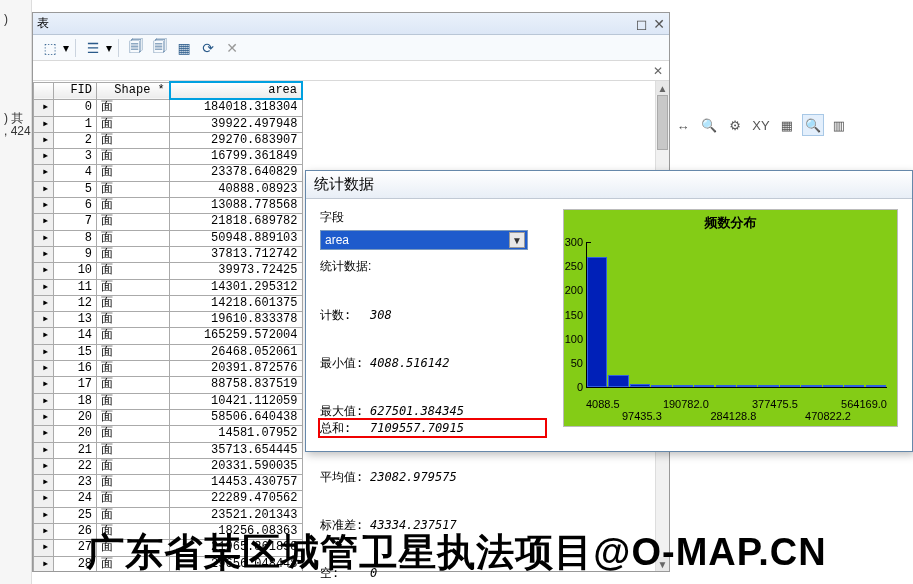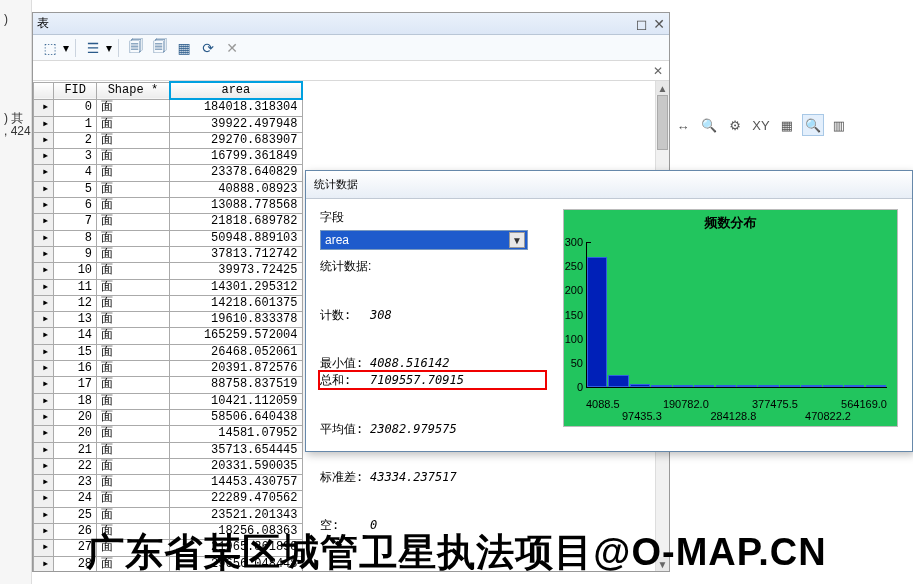--- a/index.html
+++ b/index.html
@@ -93,21 +93,21 @@
 .tbl th, .tbl td {
   border: 1px solid #aaa;
   height: 15.3px;
   line-height: 15.3px;
   padding: 0 4px;
 }
 .tbl th {
   background: linear-gradient(#fff, #ececec);
   font-weight: normal;
   font-family: "Courier New", monospace;
-  text-align: center;
+  text-align: right;
 }
 .tbl th.area { border: 2px solid #00a0e0; }
 .col-row { width: 20px; background: #f0f0f0; text-align: right; }
 .col-fid { width: 42px; text-align: right; }
 .col-shape { width: 72px; text-align: left; }
 .col-area { width: 130px; text-align: right; }
 .scrolltrack {
   position: absolute; right: 0; top: 0; bottom: 0; width: 14px;
   background: #f1f1f1; border-left: 1px solid #ddd;
 }
@@ -119,27 +119,27 @@
   position: absolute; left: 305px; top: 170px; width: 608px; height: 282px;
   border: 1px solid #6688aa;
   background: #fff;
   box-shadow: 2px 3px 8px rgba(0,0,0,0.25);
 }
 .sd-title {
   height: 28px;
   background: linear-gradient(#fff, #e8eef6);
   border-bottom: 1px solid #c1c9d4;
   display: flex; align-items: center; padding: 0 8px;
-  font-size: 11px;
+  font-size: 15px;
 }
 .sd-body {
   display: flex; padding: 10px 14px; gap: 18px;
 }
 .sd-left { width: 225px; }
-.sd-right { flex: 1; border: 1px solid #bbb; position: relative; height: 218px; background: #22c55e; }
+.sd-right { flex: 1; border: 1px solid #bbb; position: relative; height: 218px; background: #84cc16; }
 .sd-label { font-size: 12px; margin-bottom: 4px; }
 .sd-combo {
   width: 208px; height: 20px;
   border: 1px solid #7a9ac0;
   background: #1e5bcc;
   color: #fff;
   display: flex; align-items: center; justify-content: space-between;
   padding: 0 2px 0 4px;
   font-size: 12px; margin-bottom: 8px;
 }
@@ -422,20 +422,24 @@
       </div>
       <div class="sd-label">统计数据:</div>
       <div class="sd-stats">
         <div class="row">
             <span class="label">计数:</span>
             <span class="val">308</span>
           </div>
         <div class="row">
             <span class="label">最小值:</span>
             <span class="val">4088.516142</span>
+          </div>
+        <div class="row">
+            <span class="label">最大值:</span>
+            <span class="val">627501.384345</span>
           </div>
         <div class="row highlight">
             <span class="label">总和:</span>
             <span class="val">7109557.70915</span>
           </div>
         <div class="row">
             <span class="label">平均值:</span>
             <span class="val">23082.979575</span>
           </div>
         <div class="row">

